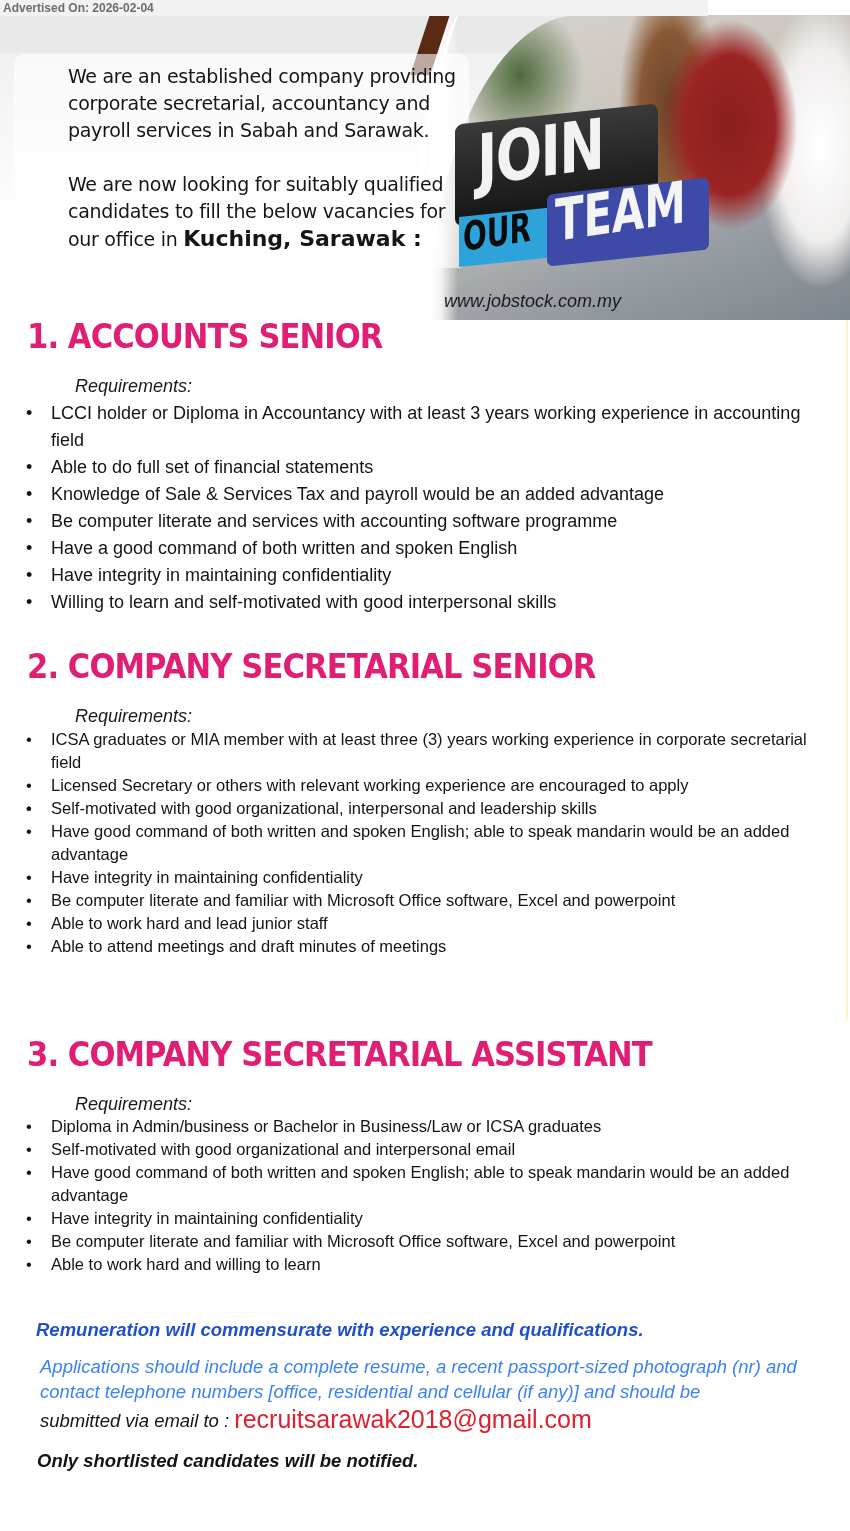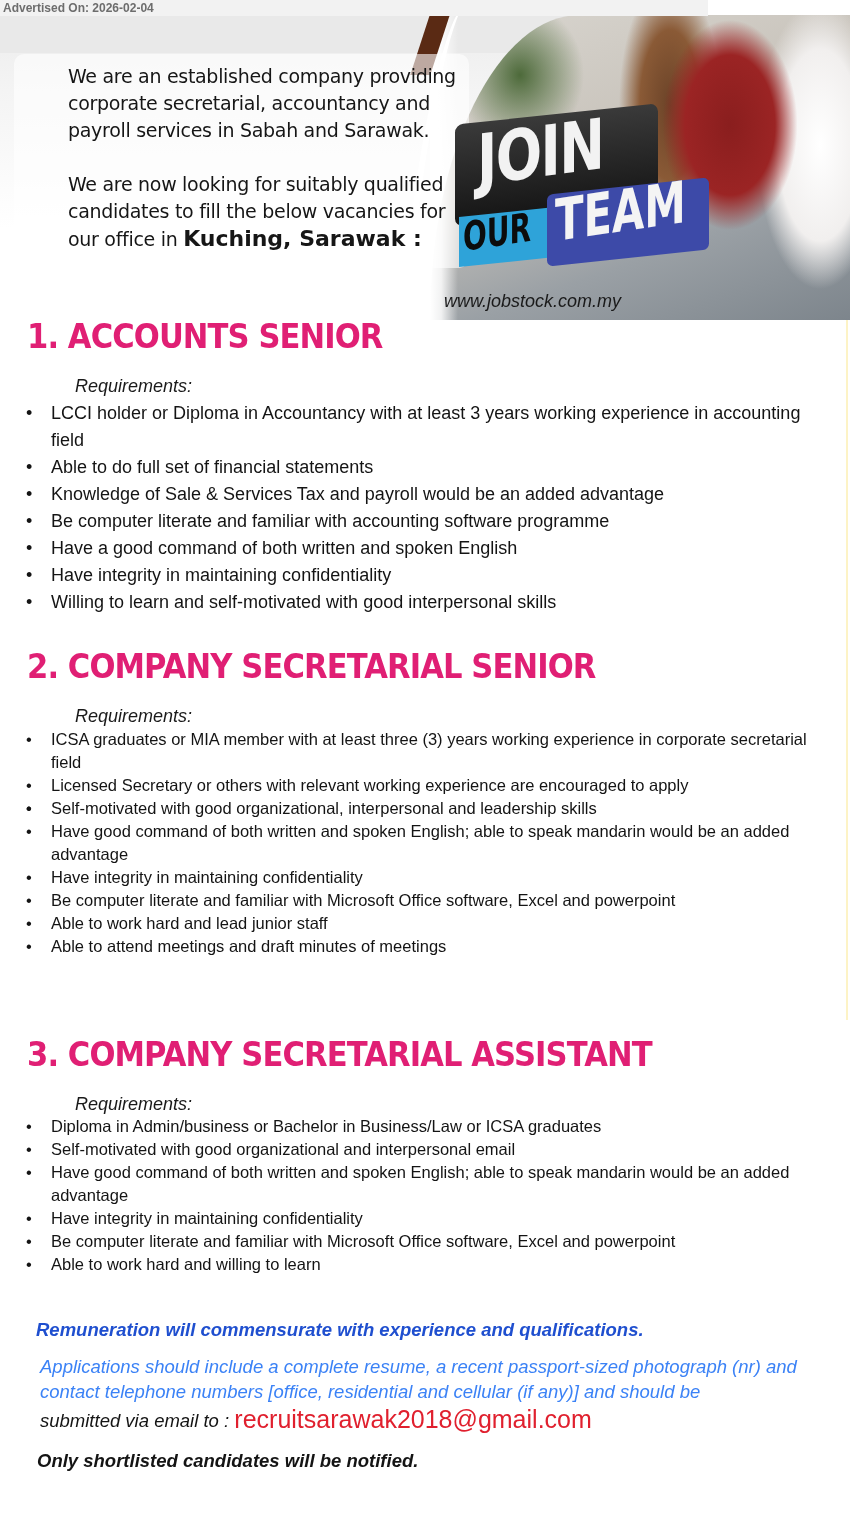--- a/index.html
+++ b/index.html
@@ -181,21 +181,21 @@
 
 <div class="right-line"></div>
 
 <div class="section s1" style="top:316px;">
   <div class="sec-title" style="top:0;">1. ACCOUNTS SENIOR</div>
   <div class="req-label" style="top:60px;">Requirements:</div>
   <ul class="req-list" style="top:84px;">
     <li><span class="bullet">•</span><span>LCCI holder or Diploma in Accountancy with at least 3 years working experience in accounting field</span></li>
     <li><span class="bullet">•</span><span>Able to do full set of financial statements</span></li>
     <li><span class="bullet">•</span><span>Knowledge of Sale &amp; Services Tax and payroll would be an added advantage</span></li>
-    <li><span class="bullet">•</span><span>Be computer literate and familiar with accounting software programme</span></li>
+    <li><span class="bullet">•</span><span>Be computer literate and services with accounting software programme</span></li>
     <li><span class="bullet">•</span><span>Have a good command of both written and spoken English</span></li>
     <li><span class="bullet">•</span><span>Have integrity in maintaining confidentiality</span></li>
     <li><span class="bullet">•</span><span>Willing to learn and self-motivated with good interpersonal skills</span></li>
   </ul>
 </div>
 
 <div class="section s2" style="top:646px;">
   <div class="sec-title" style="top:0;">2. COMPANY SECRETARIAL SENIOR</div>
   <div class="req-label" style="top:60px;">Requirements:</div>
   <ul class="req-list" style="top:82px;">

